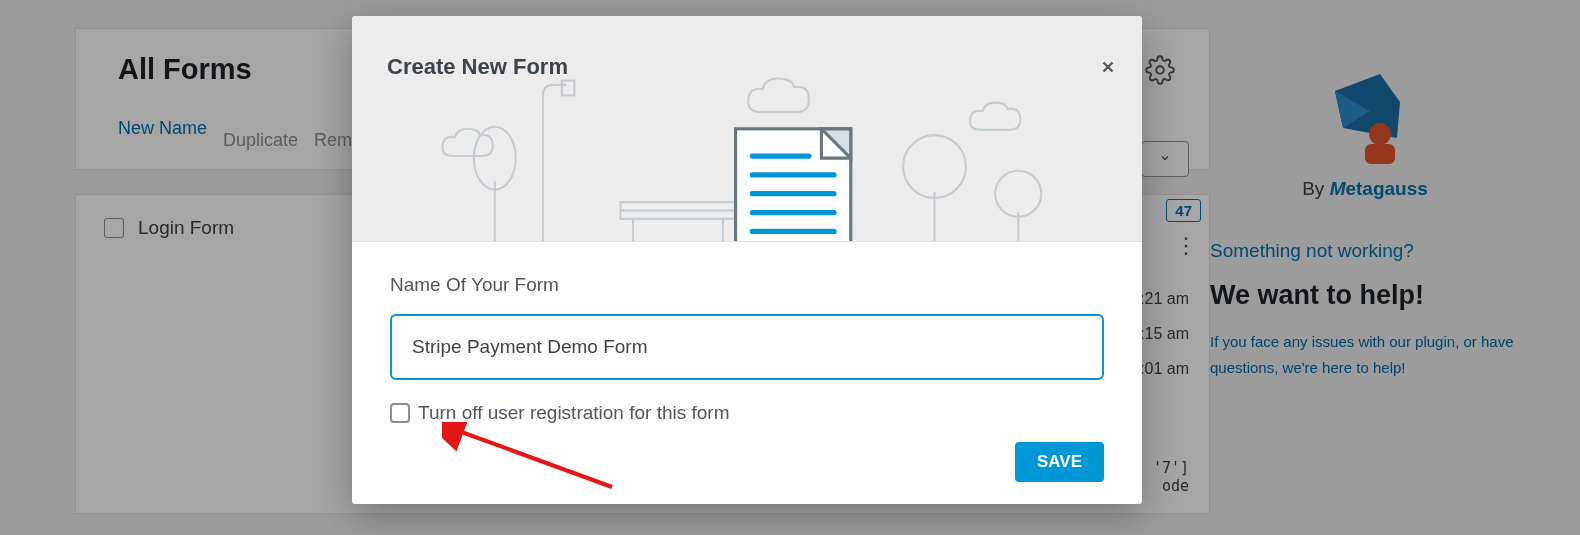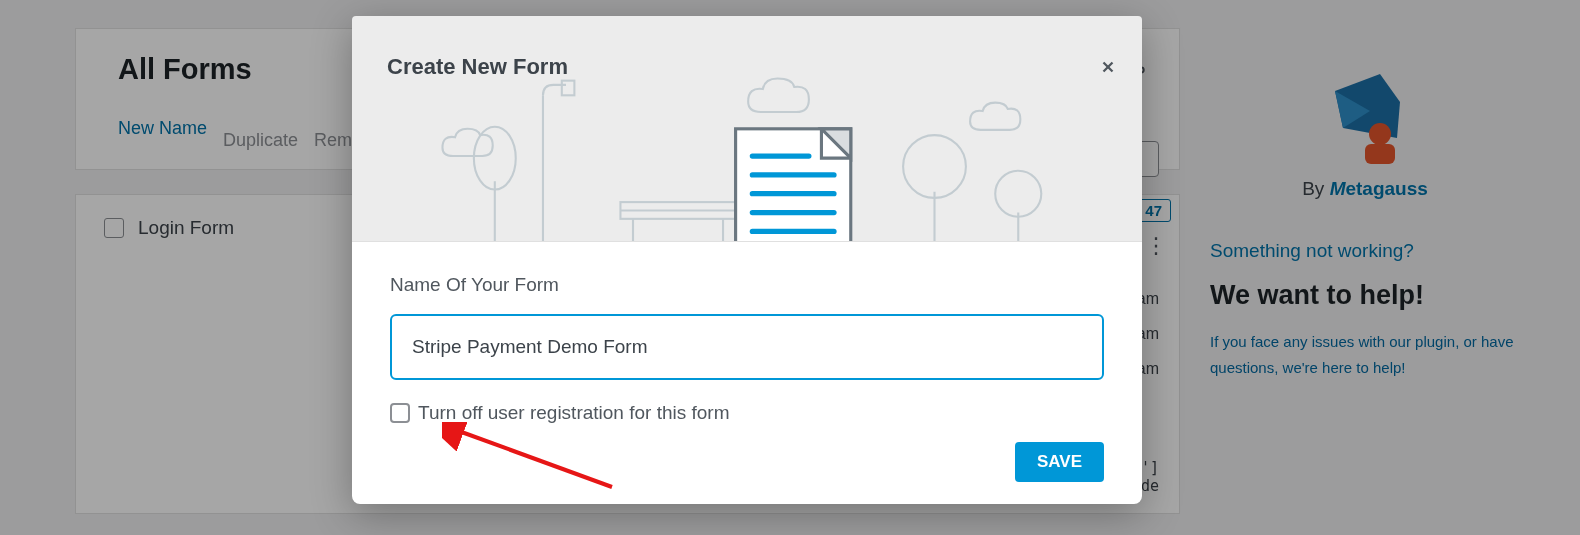--- a/index.html
+++ b/index.html
@@ -14,21 +14,20 @@
     .backdrop {
       position: absolute;
       inset: 0;
       background: rgba(0,0,0,0.35);
       z-index: 100;
     }
     
     .main-content {
       padding: 28px 60px 0 75px;
       display: flex;
-      gap: 30px;
     }
     .left-panel {
       flex: 1;
       max-width: 1145px;
     }
     .header-card {
       background: #fff;
       border: 1px solid #e0e0e0;
       padding: 24px 42px 18px;
       margin-bottom: 24px;
@@ -162,21 +161,21 @@
       color: #0369a1;
       line-height: 1.7;
     }
     
     .modal {
       position: absolute;
       left: 352px;
       top: 16px;
       width: 790px;
       background: #fff;
-      border-radius: 8px;
+      border-radius: 3px;
       box-shadow: 0 10px 40px rgba(0,0,0,0.3);
       z-index: 200;
     }
     .modal-header {
       height: 226px;
       background: #ececec;
       border-radius: 4px 4px 0 0;
       position: relative;
       overflow: hidden;
       border-bottom: 1px solid #e0e0e0;

